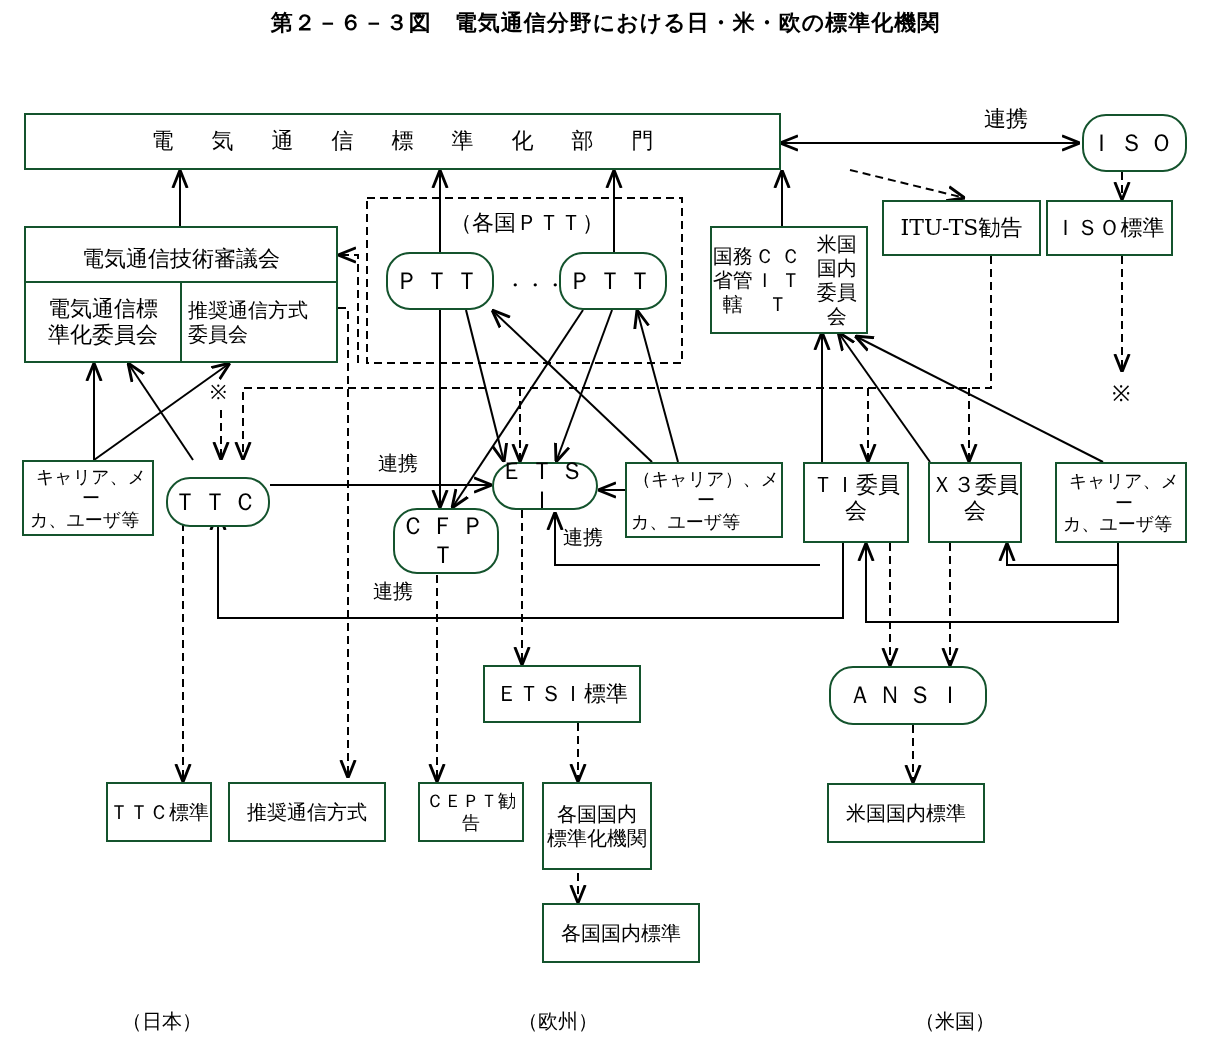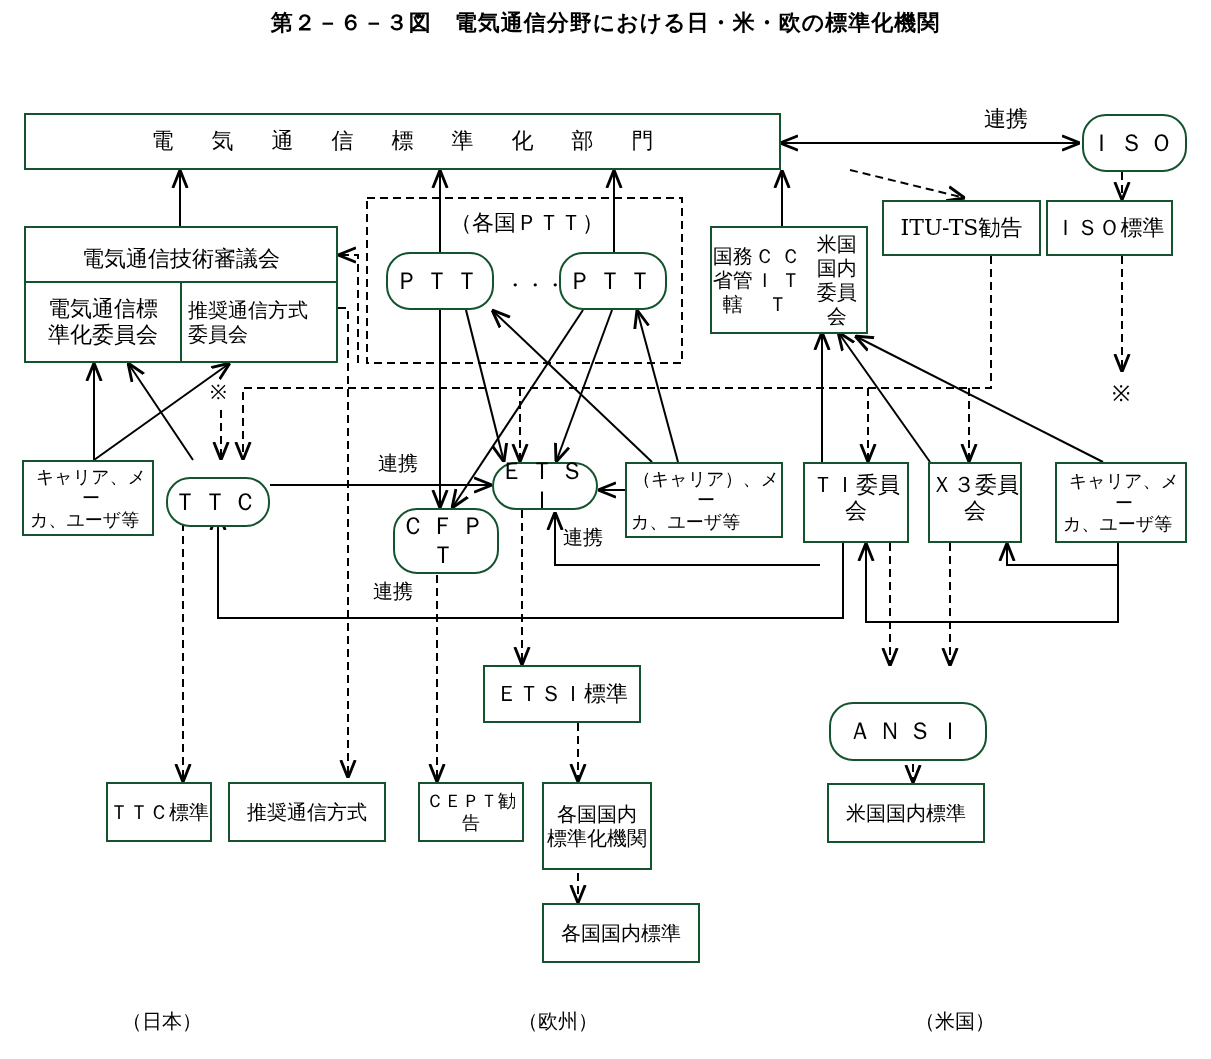--- a/index.html
+++ b/index.html
@@ -127,18 +127,18 @@
   <span>国務省管轄</span>
   <span class="spaced">ＣＣＩＴＴ</span>
   <span>米国国内委員会</span>
 </div>
 <div class="box f22" style="left:803px;top:462px;width:106px;height:81px;align-items:flex-start;padding-top:8px;">ＴＩ委員会</div>
 <div class="box f22" style="left:928px;top:462px;width:94px;height:81px;align-items:flex-start;padding-top:8px;">Ｘ３委員会</div>
 <div class="box f18" style="left:1055px;top:462px;width:132px;height:81px;flex-direction:column;align-items:flex-start;padding-left:6px;">
   <span>キャリア、メー</span>
   <span>カ、ユーザ等</span>
 </div>
-<div class="box f24 spaced" style="left:829px;top:666px;width:158px;height:59px;margin-top:36px;">ＡＮＳＩ</div>
+<div class="box f24 spaced" style="left:829px;top:666px;width:158px;height:59px;">ＡＮＳＩ</div>
 <div class="box f20" style="left:827px;top:783px;width:158px;height:60px;">米国国内標準</div>
 
 <div class="lbl f20" style="left:122px;top:1008px;">（日本）</div>
 <div class="lbl f20" style="left:518px;top:1008px;">（欧州）</div>
 <div class="lbl f20" style="left:915px;top:1008px;">（米国）</div>
 
 </body></html>

